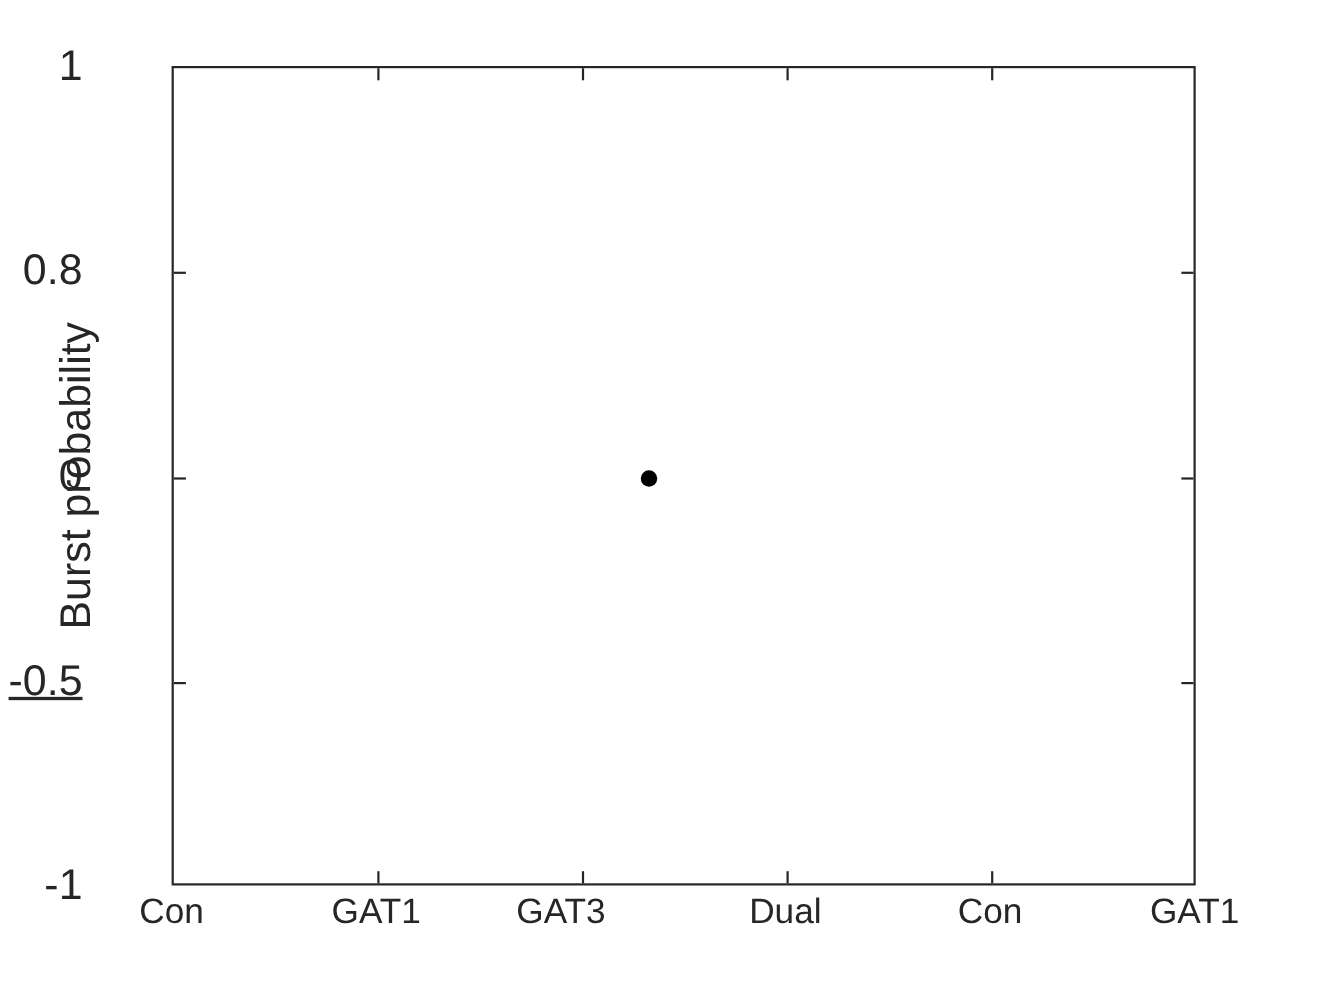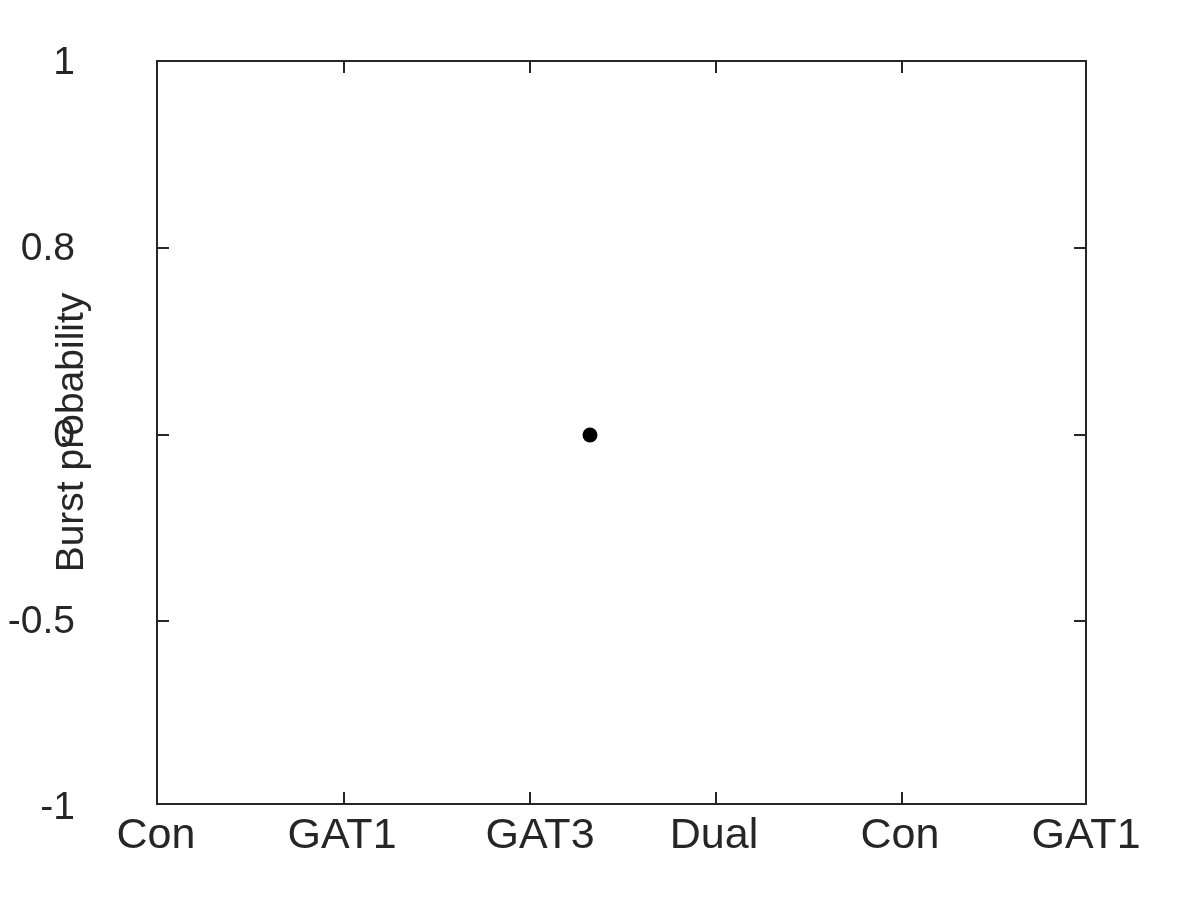--- a/index.html
+++ b/index.html
@@ -74,21 +74,21 @@
     font-size: 39px;
     line-height: 1;
     color: #262626;
     white-space: nowrap;
     transform: translateY(-50%);
   }
 
   .xtick-label {
     position: absolute;
     top: 812px;
-    font-size: 43px;
+    font-size: 32px;
     line-height: 1;
     color: #262626;
     white-space: nowrap;
     transform: translateX(-50%);
   }
 
   
   .marker {
     position: absolute;
     border-radius: 50%;
@@ -98,26 +98,26 @@
 </head>
 <body>
 
 <div id="figure">
 
   <div id="ylabel">Burst probability</div>
 
   <div class="ytick-label" style="top:60px;">1</div>
   <div class="ytick-label" style="top:246px;">0.8</div>
   <div class="ytick-label" style="top:433px;">0</div>
-  <div class="ytick-label" style="top:619px;">-0.5</div>
+  <div class="ytick-label" style="top:619px;text-decoration:underline;">-0.5</div>
   <div class="ytick-label" style="top:805px;">-1</div>
 
   <div class="xtick-label" style="left:156px;">Con</div>
   <div class="xtick-label" style="left:342px;">GAT1</div>
-  <div class="xtick-label" style="left:540px;text-align:center;">GAT3</div>
+  <div class="xtick-label" style="left:510px;text-align:center;">GAT3</div>
   <div class="xtick-label" style="left:714px;">Dual</div>
   <div class="xtick-label" style="left:900px;">Con</div>
   <div class="xtick-label" style="left:1086px;">GAT1</div>
 
   <div id="plotbox">
 
     <div class="tick tick-b" style="left:185px;"></div>
     <div class="tick tick-b" style="left:371px;"></div>
     <div class="tick tick-b" style="left:557px;"></div>
     <div class="tick tick-b" style="left:743px;"></div>

